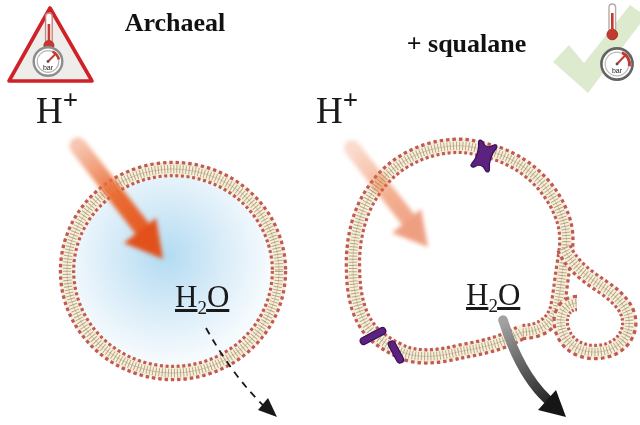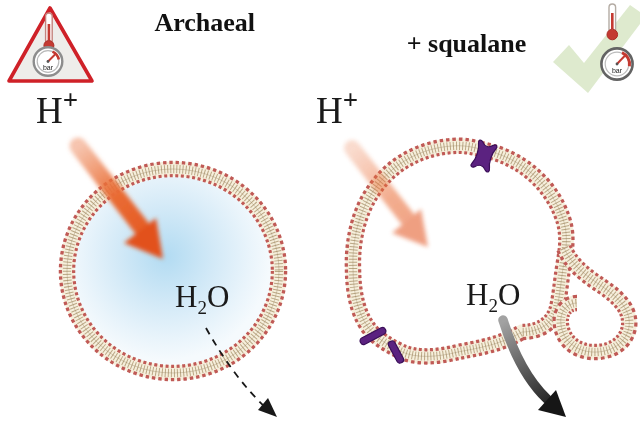--- a/index.html
+++ b/index.html
@@ -4,21 +4,21 @@
 <style>
   html,body{margin:0;padding:0;}
   body{width:640px;height:425px;background:#ffffff;position:relative;overflow:hidden;
        font-family:"Liberation Serif", serif;}
   .stage{position:absolute;inset:0;}
   svg{position:absolute;left:0;top:0;}
   .lbl{position:absolute;color:#1a1a1a;white-space:nowrap;}
   .title{font-weight:bold;font-size:26px;line-height:37px;text-align:center;color:#111;}
   .proton{font-size:37px;}
   .proton sup{font-size:27px;font-weight:bold;vertical-align:14px;letter-spacing:0;}
-  .water{font-size:31px;}
+  .water{font-size:31px;text-decoration:underline;}
   .water sub{font-size:19px;vertical-align:-7px;}
   .gauge-unit{font-size:7px;text-align:center;color:#222;font-family:"Liberation Sans",sans-serif;}
 </style>
 </head>
 <body>
 
 <div class="stage">
 
 <svg width="640" height="425" viewBox="0 0 640 425">
   <defs>
@@ -148,21 +148,21 @@
     <g>
       <circle cx="617" cy="64" r="15.6" fill="#ffffff" stroke="#636363" stroke-width="2.6"></circle>
       <circle cx="617" cy="64" r="11.8" fill="none" stroke="#bbbbbb" stroke-width="1.2"></circle>
       <path d="M 622,52.6 A 12.5,12.5 0 0 1 629.4,66.2" stroke="#c43a32" stroke-width="3" fill="none"></path>
       <line x1="617" y1="64" x2="625.5" y2="55" stroke="#c43a32" stroke-width="2"></line>
       <circle cx="617" cy="64" r="1.4" fill="#555555"></circle>
     </g>
   </g>
 </svg>
 
-<div class="lbl title" style="left:95px;top:4px;width:160px;text-align:right;">
+<div class="lbl title" style="left:95px;top:4px;width:160px;">
   <div>Archaeal</div>
 </div>
 
 <div class="lbl title" style="left:384px;top:25px;width:165px;font-family:Liberation Serif, serif;">+ squalane</div>
 
 <div class="lbl proton" style="left:36px;top:85px;">
   <span>H</span><sup>+</sup>
 </div>
 
 <div class="lbl proton" style="left:316px;top:85px;">

